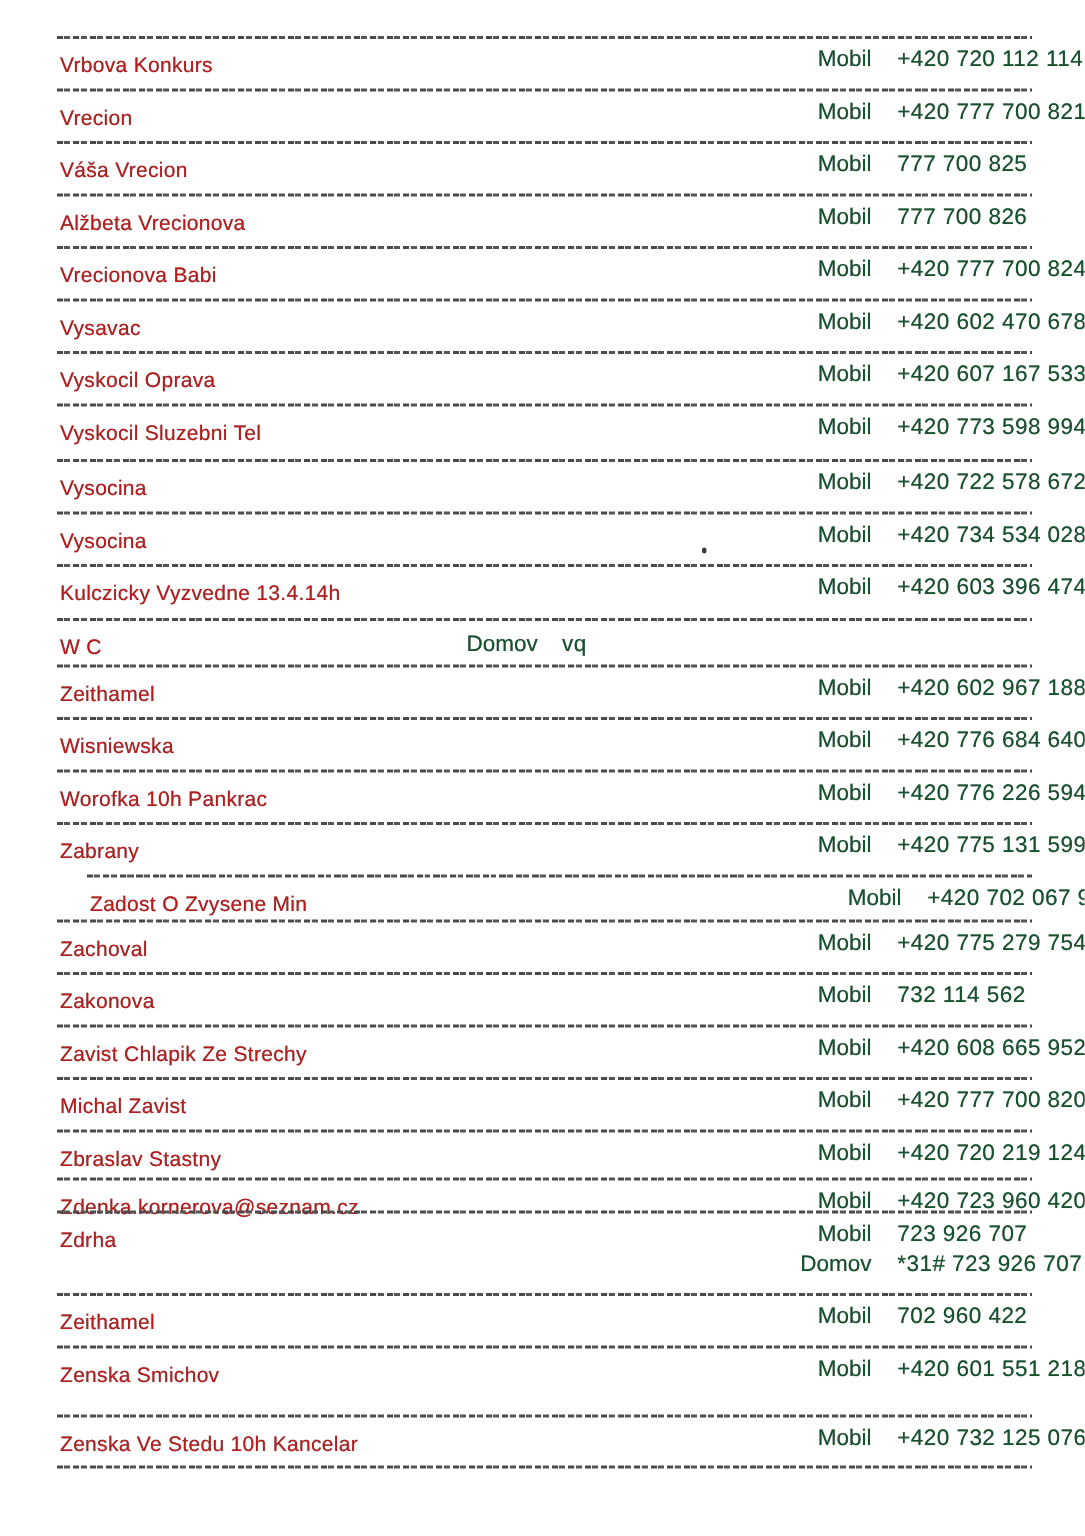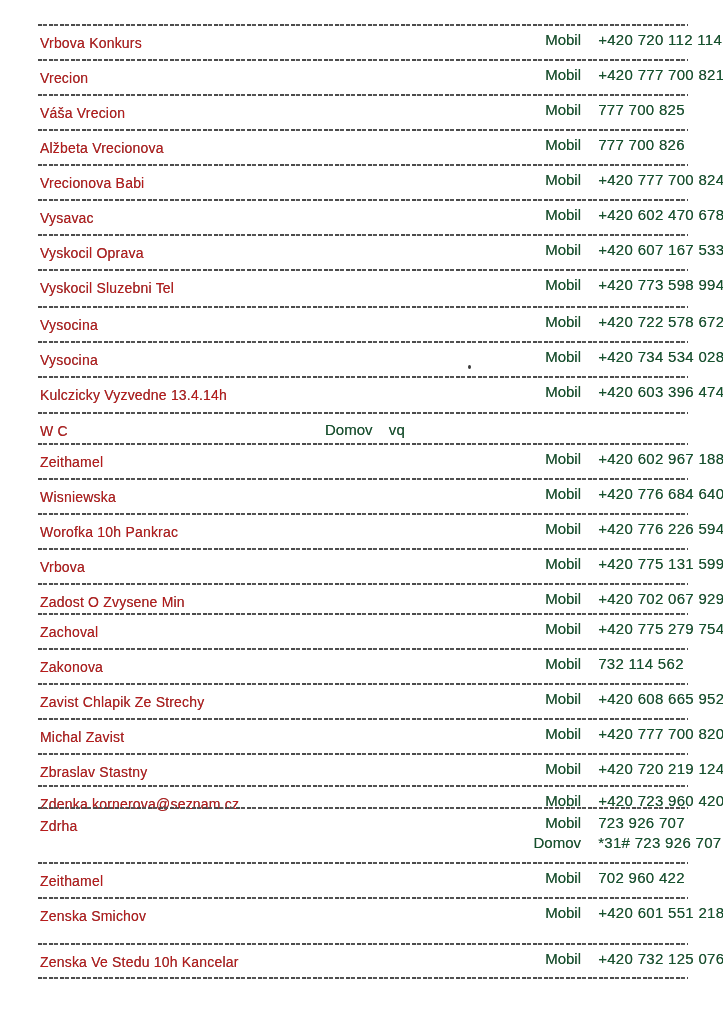--- a/index.html
+++ b/index.html
@@ -44,21 +44,21 @@
     background-image: repeating-linear-gradient(90deg,
       #4a4a4a 0px, #4a4a4a 4px,
       rgba(74,74,74,0.12) 4px, rgba(74,74,74,0.12) 5px,
       #555555 5px, #555555 9px,
       rgba(74,74,74,0) 9px, rgba(74,74,74,0) 11px);
   }
   
   .row:nth-child(8)  { height: 37px; }
   .row:nth-child(11) { height: 36px; }
   .row:nth-child(12) { height: 31px; }
-  .row:nth-child(17) { height: 30px; }
+  .row:nth-child(17) { height: 30px; margin-left: 20px; }
   .row:nth-child(22) { height: 32px; }
   .row:nth-child(23) { height: 22px; }
   .row:nth-child(24) { height: 55px; }
   .row:nth-child(26) { height: 46px; }
   .row:nth-child(27) { height: 34px; }
 
   .name {
     position: absolute;
     left: 2px;
     top: 11px;
@@ -84,21 +84,21 @@
     display: inline-block;
     width: 50px;
     text-align: right;
   }
   .pnumber {
     display: inline-block;
     margin-left: 13px;
     letter-spacing: 0.3px;
   }
   
-  .center-phones .phones { left: 287px; top: 9px; }
+  .center-phones .phones { left: 273px; top: 9px; }
   .center-phones .plabel { width: auto; }
   .center-phones .pnumber { margin-left: 12px; }
 
   .speck {
     position: absolute;
     left: 468px;
     top: 365px;
     width: 3px;
     height: 4px;
     background: #3a3a3a;
@@ -285,21 +285,21 @@
 
     <div class="phone-line">
         <span class="plabel">Mobil</span>
         <span class="pnumber">+420 776 226 594</span>
       </div>
         </div>
   </div>
 
   <div class="row">
     <div class="sep"></div>
-    <div class="name">Vrbova</div>
+    <div class="name">Zabrany</div>
     <div class="phones">
 
     <div class="phone-line">
         <span class="plabel">Mobil</span>
         <span class="pnumber">+420 775 131 599</span>
       </div>
         </div>
   </div>
 
   <div class="row">

